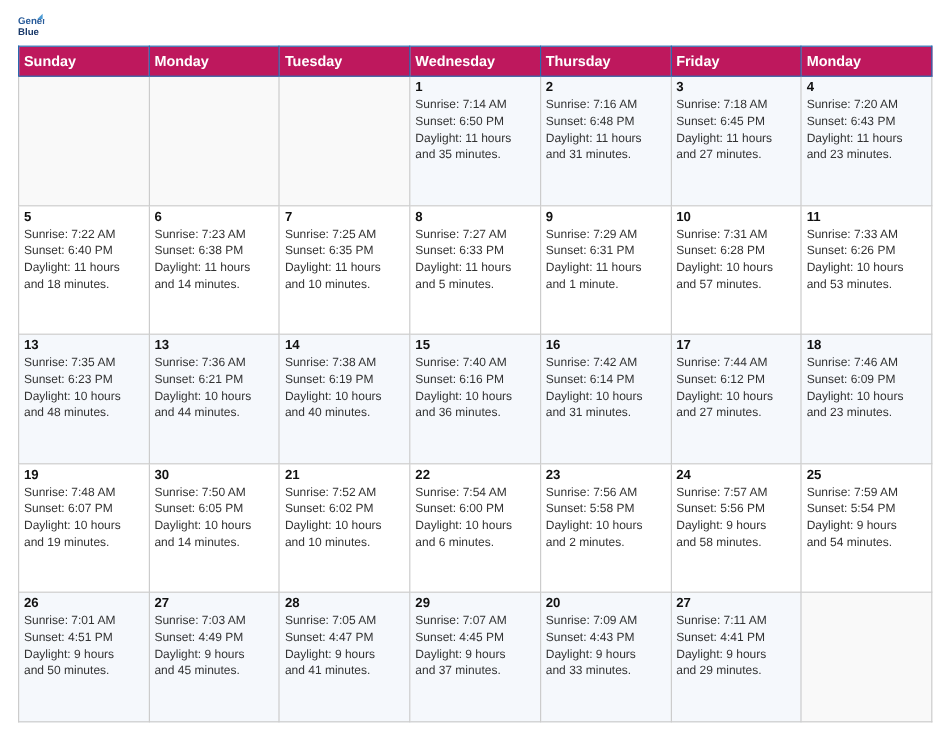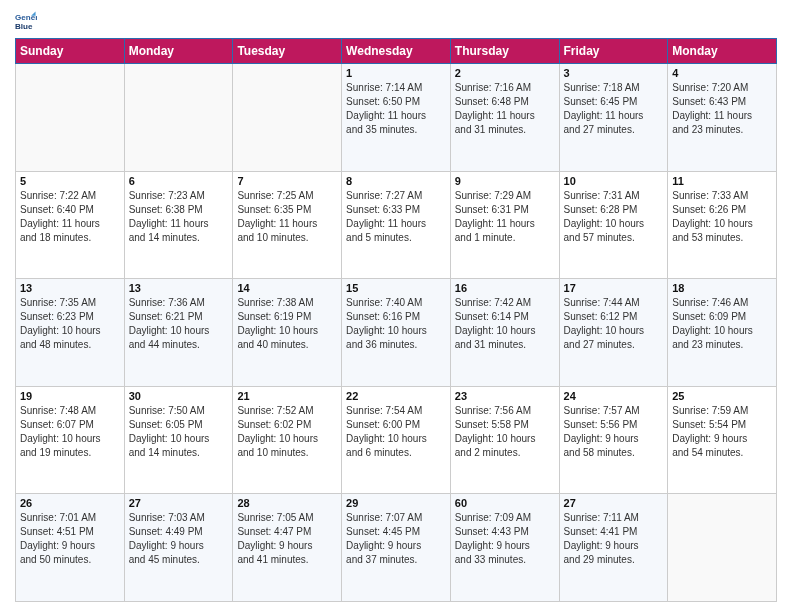--- a/index.html
+++ b/index.html
@@ -243,21 +243,21 @@
           </td>
           <td>
             <span class="day-num">28</span>
             <div class="day-info">Sunrise: 7:05 AM<br>Sunset: 4:47 PM<br>Daylight: 9 hours<br>and 41 minutes.</div>
           </td>
           <td>
             <span class="day-num">29</span>
             <div class="day-info">Sunrise: 7:07 AM<br>Sunset: 4:45 PM<br>Daylight: 9 hours<br>and 37 minutes.</div>
           </td>
           <td>
-            <span class="day-num">60</span>
+            <span class="day-num">20</span>
             <div class="day-info">Sunrise: 7:09 AM<br>Sunset: 4:43 PM<br>Daylight: 9 hours<br>and 33 minutes.</div>
           </td>
           <td>
             <span class="day-num">27</span>
             <div class="day-info">Sunrise: 7:11 AM<br>Sunset: 4:41 PM<br>Daylight: 9 hours<br>and 29 minutes.</div>
           </td>
           <td class="empty-cell"></td>
         </tr>
       </tbody>
   </table>

